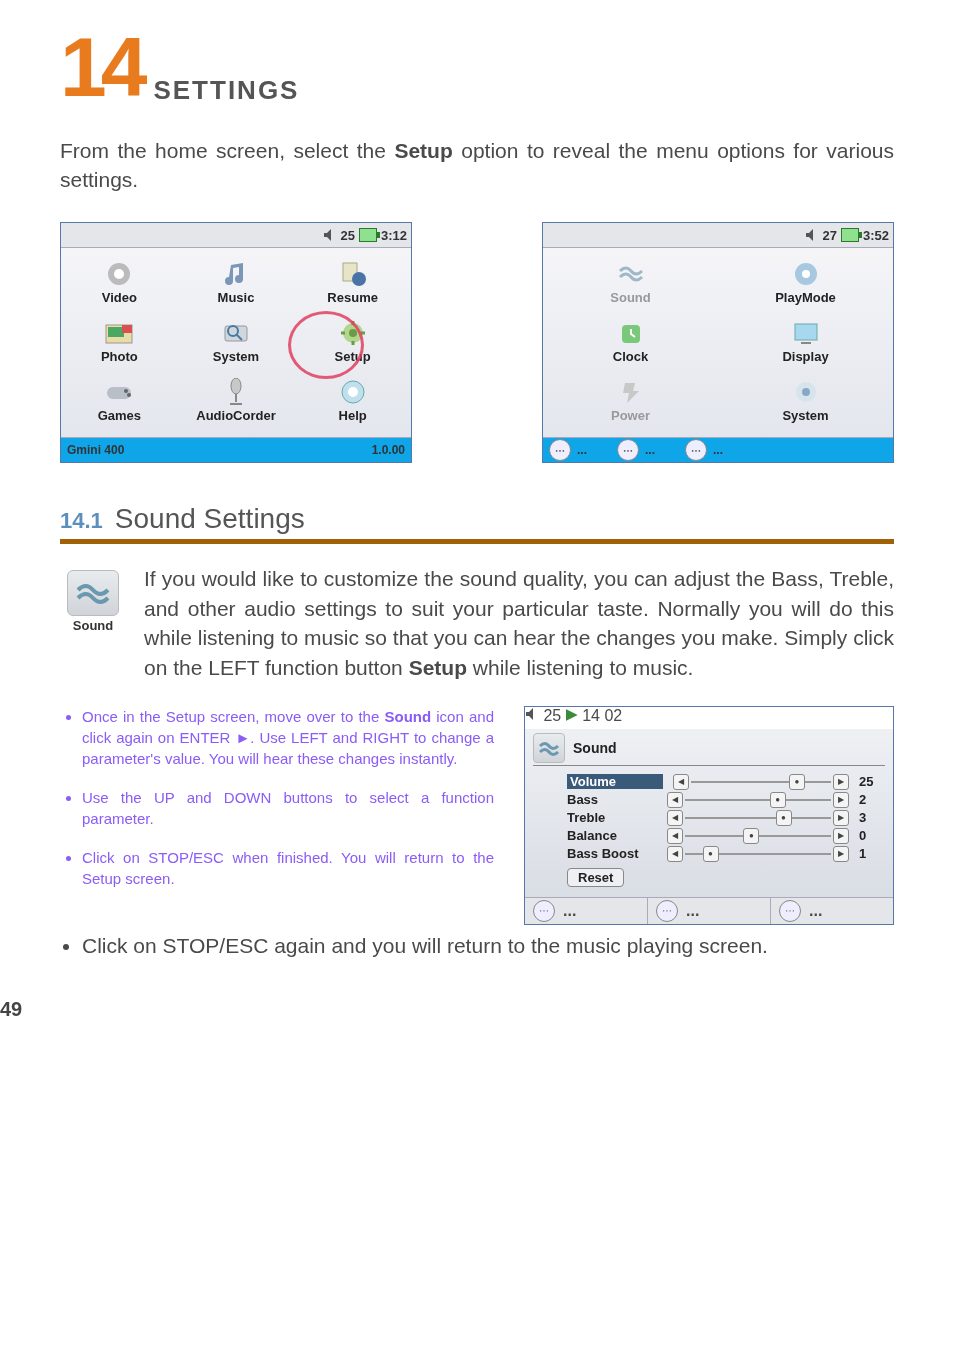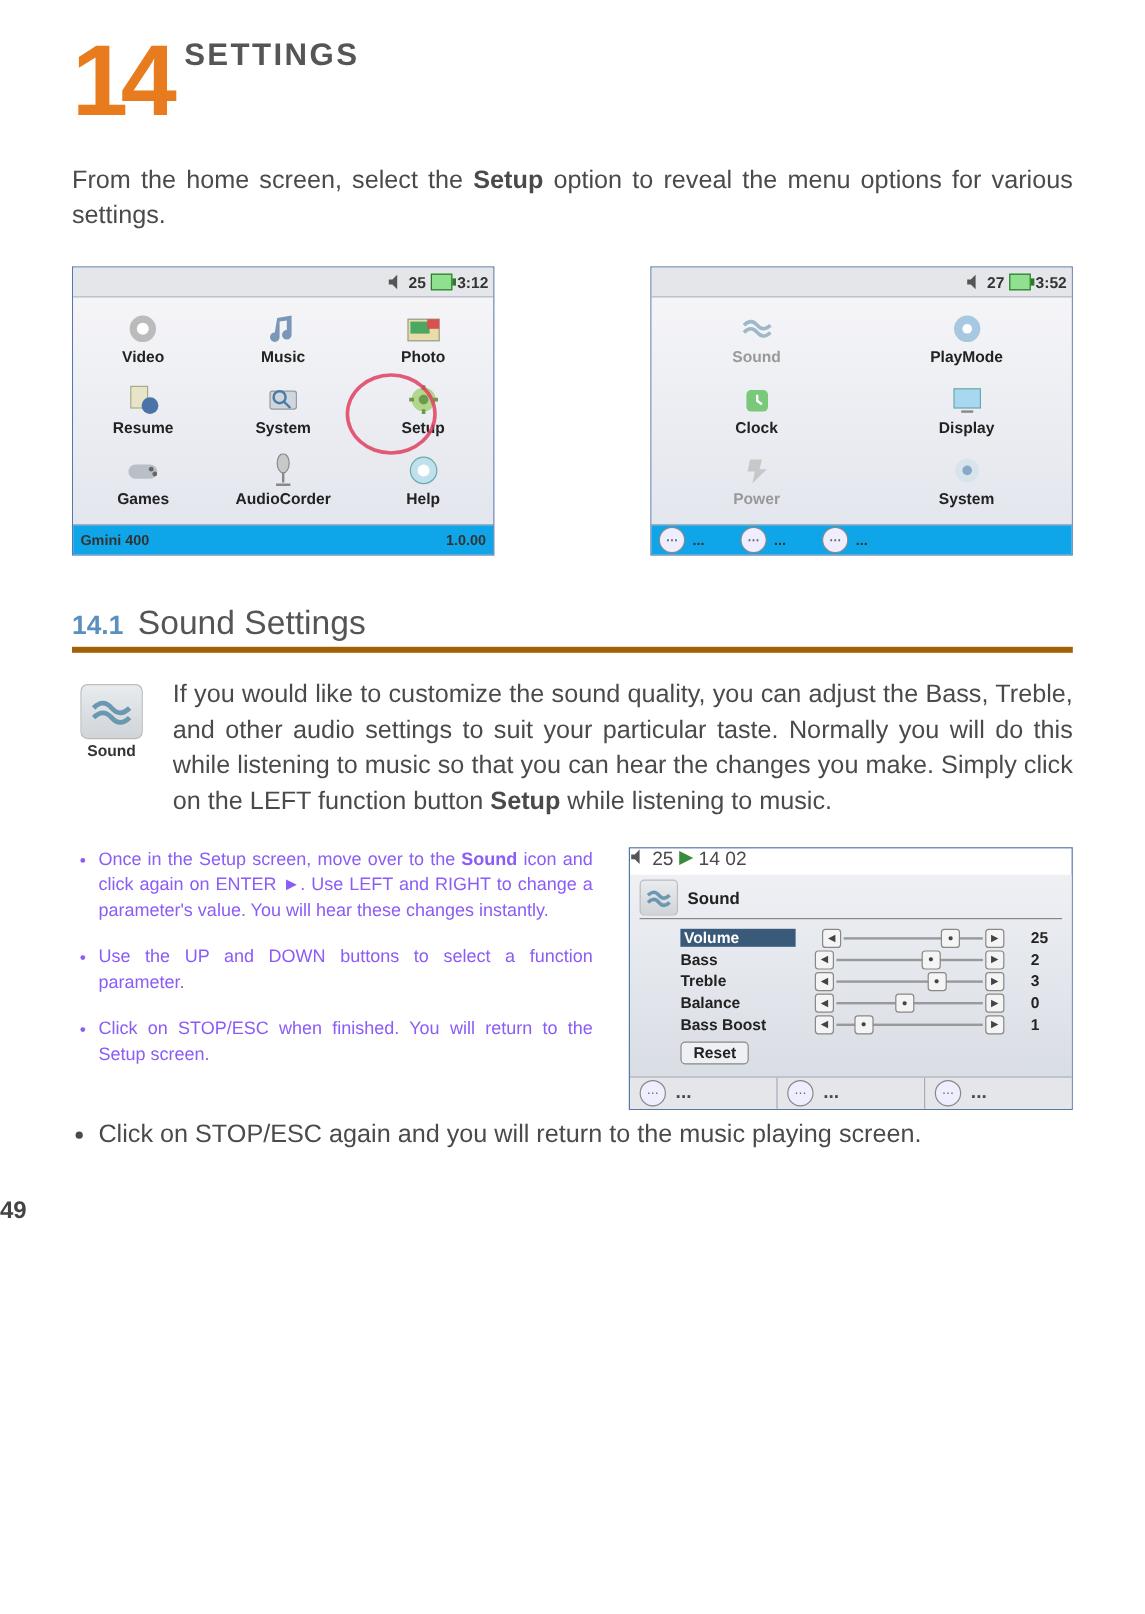--- a/index.html
+++ b/index.html
@@ -8,21 +8,21 @@
     font-family: Verdana, Tahoma, Geneva, sans-serif;
     background: #fff;
     color: #4a4a4a;
     width: 954px;
   }
   .page {
     padding: 30px 60px 20px 60px;
   }
   .chapter-header {
     display: flex;
-    align-items: flex-start;
+    align-items: flex-end;
     gap: 12px;
   }
   .chapter-number {
     font-family: Verdana, Geneva, sans-serif;
     font-size: 84px;
     font-weight: 900;
     color: #e87b1e;
     letter-spacing: -6px;
     line-height: 0.9;
   }
@@ -148,21 +148,21 @@
   .side-device{width:370px;flex:0 0 370px;}
 
   .sounddev{
     border:1px solid #5577aa;background:#fff;font-family:Verdana,sans-serif;
   }
   .sounddev .statusbar{height:22px;}
   .sounddev .sdbody{background:linear-gradient(#eef0f4,#d9dde4);padding:4px 8px 10px 8px;}
   .sd-title-row{display:flex;align-items:center;gap:8px;border-bottom:1px solid #888;padding-bottom:2px;margin:0 0 8px 0;}
   .sd-title-row .sicon-sm{width:30px;height:28px;background:linear-gradient(#e8ecef,#d0d4d8);border:1px solid #bbb;border-radius:4px;display:flex;align-items:center;justify-content:center;}
   .sd-title{font-size:14px;font-weight:bold;color:#222;}
-  .param-row{display:flex;align-items:center;gap:22px;margin:2px 0;padding-left:34px;}
+  .param-row{display:flex;align-items:center;gap:10px;margin:2px 0;padding-left:34px;}
   .param-label{width:90px;font-size:13px;font-weight:bold;color:#222;}
   .param-label.sel{background:#3a5a7a;color:#fff;padding:0 3px;}
   .slider{flex:1;display:flex;align-items:center;gap:2px;}
   .knob{width:14px;height:14px;border:1px solid #888;border-radius:3px;display:flex;align-items:center;justify-content:center;font-size:8px;color:#444;background:#f4f4f4;}
   .track{flex:1;height:2px;background:#999;position:relative;}
   .thumb{width:14px;height:14px;border:1px solid #888;border-radius:3px;background:#f4f4f4;position:absolute;top:-7px;display:flex;align-items:center;justify-content:center;font-size:8px;color:#444;}
   .param-value{width:26px;font-size:13px;font-weight:bold;color:#222;text-align:left;}
   .reset-btn{margin-left:34px;margin-top:4px;display:inline-block;border:1px solid #888;border-radius:4px;padding:1px 10px;font-size:13px;font-weight:bold;color:#222;background:#eef0f4;}
   .sounddev .bottombar{height:26px;display:flex;border-top:1px solid #aab;background:#e4e6ea;}
   .sounddev .bottombar .cell3{flex:1;display:flex;align-items:center;gap:8px;padding:0 8px;border-right:1px solid #aab;}
@@ -219,36 +219,36 @@
           <div class="cell">
             <div class="iconbox">
                 <svg width="26" height="26">
                   <path d="M8 4 L20 2 L20 18 A4 4 0 1 1 16 14 L16 6 L10 7 L10 20 A4 4 0 1 1 6 16 Z" fill="#7a97b8"></path>
                 </svg>
               </div>
             <span class="lbl">Music</span>
           </div>
           <div class="cell">
             <div class="iconbox">
+                <svg width="28" height="26">
+                  <rect x="4" y="2" width="14" height="18" fill="#e8e4c8" stroke="#aa8"></rect>
+                  <circle cx="20" cy="18" r="7" fill="#4a74a8"></circle>
+                </svg>
+              </div>
+            <span class="lbl">Resume</span>
+          </div>
+          <div class="cell">
+            <div class="iconbox">
                 <svg width="30" height="24">
                   <rect x="2" y="4" width="26" height="18" fill="#e8dca8" stroke="#998"></rect>
                   <rect x="4" y="6" width="16" height="10" fill="#4aa862"></rect>
                   <rect x="18" y="4" width="10" height="8" fill="#d85050"></rect>
                 </svg>
               </div>
             <span class="lbl">Photo</span>
-          </div>
-          <div class="cell">
-            <div class="iconbox">
-                <svg width="28" height="26">
-                  <rect x="4" y="2" width="14" height="18" fill="#e8e4c8" stroke="#aa8"></rect>
-                  <circle cx="20" cy="18" r="7" fill="#4a74a8"></circle>
-                </svg>
-              </div>
-            <span class="lbl">Resume</span>
           </div>
           <div class="cell">
             <div class="iconbox">
                 <svg width="28" height="24">
                   <rect x="3" y="5" width="22" height="15" rx="2" fill="#cfd6de" stroke="#999"></rect>
                   <circle cx="11" cy="10" r="5" fill="none" stroke="#4a7aa6" stroke-width="2"></circle>
                   <line x1="14" y1="13" x2="20" y2="19" stroke="#4a7aa6" stroke-width="2"></line>
                 </svg>
               </div>
             <span class="lbl">System</span>

